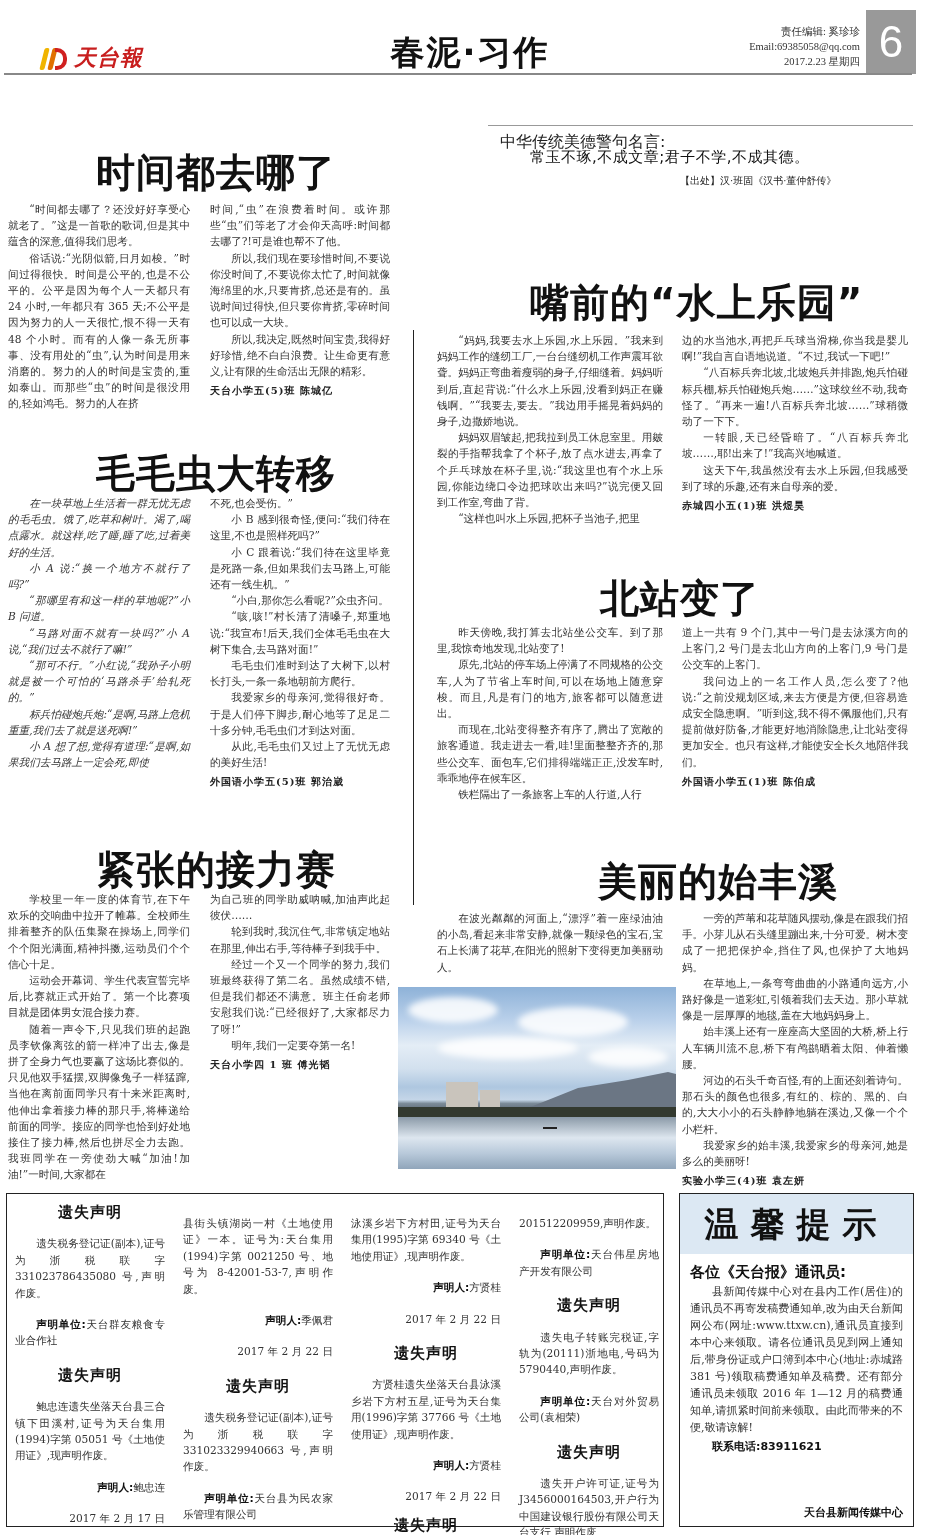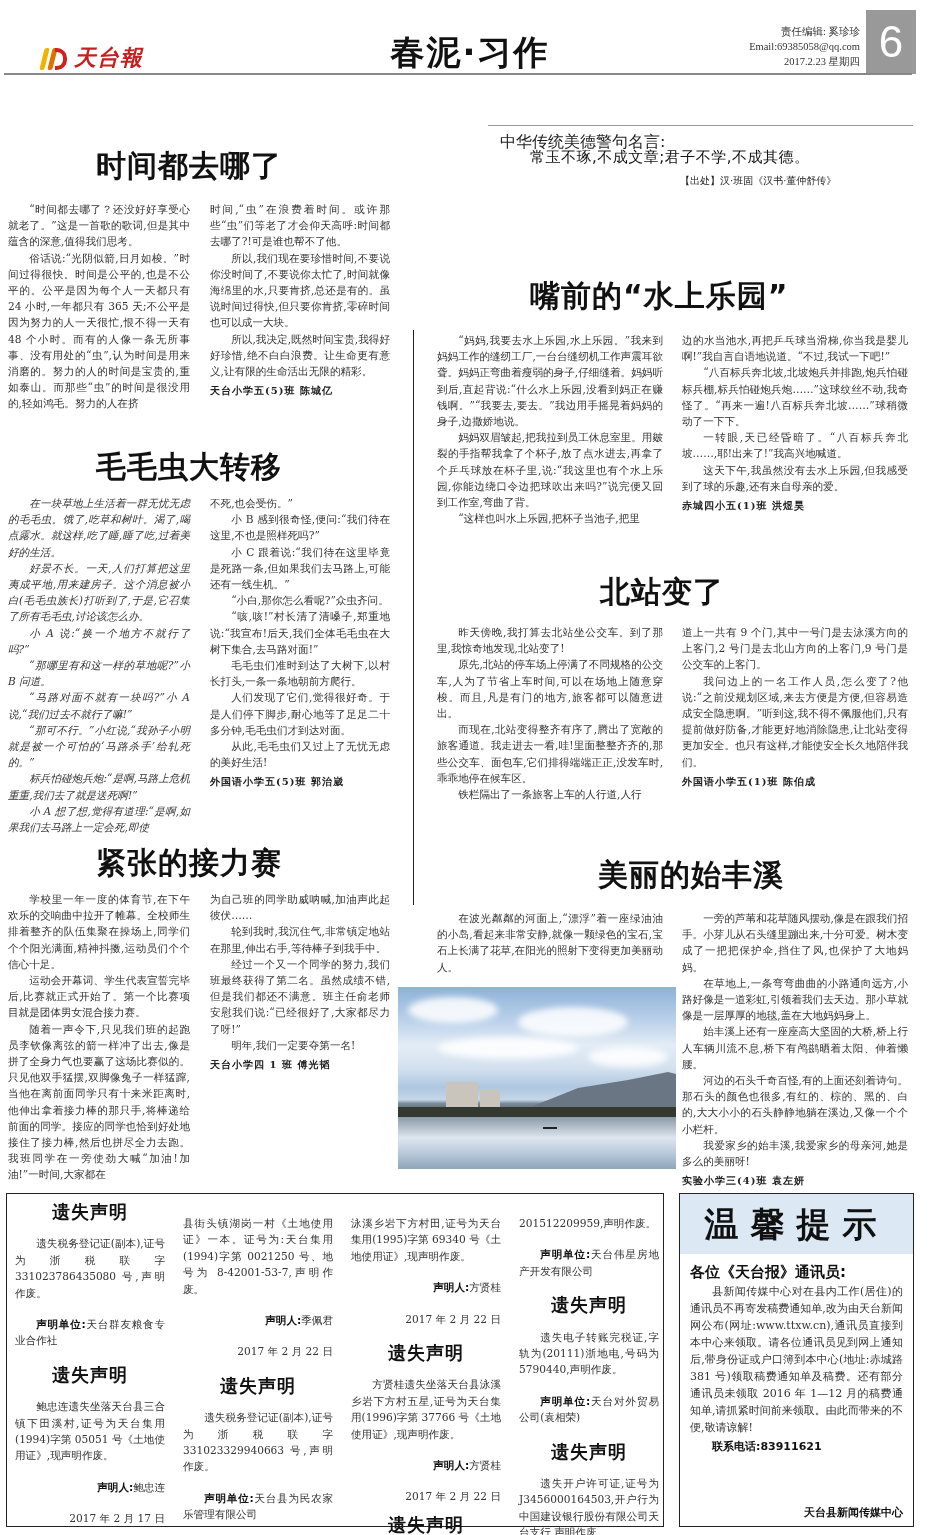--- a/index.html
+++ b/index.html
@@ -14,21 +14,21 @@
   .logo-mark .b1 { position: absolute; left: 2px; top: 4px; width: 5px; height: 22px; background: #f0b400; transform: skewX(-14deg); border-radius: 2px; }
   .logo-mark .b2 { position: absolute; left: 10px; top: 4px; width: 5px; height: 22px; background: #e07000; transform: skewX(-14deg); border-radius: 2px; }
   .logo-mark .b3 { position: absolute; left: 15px; top: 4px; width: 12px; height: 22px; border: 4px solid #d02020; border-left: none; border-radius: 0 10px 10px 0; }
   .logo-text { font-family: "DejaVu Serif", serif; font-style: italic; font-weight: bold; color: #c81e1e; font-size: 22px; margin-left: 4px; letter-spacing: 1px; }
   .section-title { left: 340px; top: 30px; width: 260px; text-align: center; font-size: 34px; font-weight: bold; color: #111; letter-spacing: 2px; }
   .editor-info { left: 700px; top: 24px; width: 160px; text-align: right; font-family: "Liberation Serif", serif; font-size: 10.5px; line-height: 15px; color: #333; }
   .page-num { left: 866px; top: 10px; width: 50px; height: 64px; background: #999; color: #fff; font-size: 44px; text-align: center; line-height: 64px; font-family: "Liberation Sans", sans-serif; }
   .masthead-rule { left: 4px; top: 73px; width: 908px; height: 2px; background: #888; }
 
   
-  .headline { font-weight: bold; color: #111; font-size: 30px; letter-spacing: 1px; white-space: nowrap; }
+  .headline { font-weight: bold; color: #111; font-size: 39px; letter-spacing: 1px; white-space: nowrap; }
 
   
   .col { font-family: "DejaVu Serif", serif; font-size: 10.6px; line-height: 16.2px; color: #333; text-align: justify; }
   .col p { text-indent: 2em; }
   .col p.noindent { text-indent: 0; }
   .byline { font-family: "DejaVu Serif", serif; font-size: 10px; font-weight: bold; color: #222; text-align: left; letter-spacing: 1px; margin-top: 4px; }
 
   
   .quote-label { left: 500px; top: 132px; font-size: 16px; color: #222; }
   .quote-text { left: 530px; top: 148px; font-size: 15px; color: #111; letter-spacing: 0.5px; }
@@ -43,21 +43,21 @@
   .photo .cloud { position: absolute; background: rgba(255,255,255,0.85); border-radius: 50%; filter: blur(3px); }
   .photo .building { position: absolute; background: #c9c4bc; }
   .photo .mountain { position: absolute; left: 120px; top: 85px; width: 200px; height: 40px; background: #6b7684; clip-path: polygon(0 100%, 30% 40%, 55% 20%, 75% 0, 100% 30%, 100% 100%); }
   .photo .shore { position: absolute; left: 0; top: 120px; width: 278px; height: 10px; background: #33392f; }
   .photo .reflect { position: absolute; left: 0; top: 130px; width: 278px; height: 52px; background: linear-gradient(180deg, #8b9aa8, #dde6ef 40%, #b8c9da 70%, #90a5ba); }
   .photo .boat { position: absolute; left: 145px; top: 140px; width: 14px; height: 2px; background: #222; }
 
   
   .notices-box { left: 6px; top: 1193px; width: 658px; height: 334px; border: 1.5px solid #222; }
   .notice-col { position: absolute; font-family: "DejaVu Serif", serif; font-size: 10.6px; line-height: 16.4px; color: #333; text-align: justify; }
-  .notice-title { font-family: Liberation Serif, serif; font-weight: bold; font-size: 18px; text-align: center; color: #111; margin: 10px 0 4px; letter-spacing: 1px; }
+  .notice-title { font-family: Liberation Serif, serif; font-weight: bold; font-size: 15px; text-align: center; color: #111; margin: 10px 0 4px; letter-spacing: 1px; }
   .notice-col p { text-indent: 2em; margin-top: 15px; }
   .notice-col .sig { text-align: right; text-indent: 0; }
   .notice-col .sig b, .notice-col .unit b { font-family: "DejaVu Sans", sans-serif; font-weight: bold; color: #111; }
   .notice-col .unit { text-indent: 2em; }
 
   .tip-box { left: 679px; top: 1193px; width: 235px; height: 334px; border: 1.5px solid #222; }
   .tip-header { height: 60px; background: #dce8f3; text-align: center; font-family: "DejaVu Serif", serif; font-weight: bold; font-size: 34px; line-height: 60px; letter-spacing: 12px; color: #111; }
   .tip-body { padding: 10px 10px 0 10px; font-family: "DejaVu Serif", serif; font-size: 11px; line-height: 17px; color: #333; text-align: justify; }
   .tip-salutation { font-family: "DejaVu Sans", sans-serif; font-weight: bold; color: #111; font-size: 15px; margin-bottom: 2px; }
   .tip-body p { text-indent: 2em; }
@@ -113,36 +113,35 @@
   <p>一转眼,天已经昏暗了。“八百标兵奔北坡……,耶!出来了!”我高兴地喊道。</p>
   <p>这天下午,我虽然没有去水上乐园,但我感受到了球的乐趣,还有来自母亲的爱。</p>
   <div class="byline">赤城四小五(1)班  洪煜昊</div>
 </div>
 
 <div class="abs vdivider"></div>
 
 <div class="abs headline" style="left:96px; top:447px;">毛毛虫大转移</div>
 <div class="abs col" style="left:8px; top:495px; width:182px;font-style:italic;">
   <p>在一块草地上生活着一群无忧无虑的毛毛虫。饿了,吃草和树叶。渴了,喝点露水。就这样,吃了睡,睡了吃,过着美好的生活。</p>
-  <p>好景不长。一天,人们打算把这里夷成平地,用来建房子。这个消息被小白(毛毛虫族长)打听到了,于是,它召集了所有毛毛虫,讨论该怎么办。</p>
   <p>小 A 说:“换一个地方不就行了吗?”</p>
   <p>“那哪里有和这一样的草地呢?”小 B 问道。</p>
   <p>“马路对面不就有一块吗?”小 A 说,“我们过去不就行了嘛!”</p>
   <p>“那可不行。”小红说,“我孙子小明就是被一个可怕的‘马路杀手’给轧死的。”</p>
   <p>标兵怕碰炮兵炮:“是啊,马路上危机重重,我们去了就是送死啊!”</p>
   <p>小 A 想了想,觉得有道理:“是啊,如果我们去马路上一定会死,即使</p>
 </div>
 <div class="abs col" style="left:210px; top:495px; width:180px;">
   <p class="noindent">不死,也会受伤。”</p>
   <p>小 B 感到很奇怪,便问:“我们待在这里,不也是照样死吗?”</p>
   <p>小 C 跟着说:“我们待在这里毕竟是死路一条,但如果我们去马路上,可能还有一线生机。”</p>
   <p>“小白,那你怎么看呢?”众虫齐问。</p>
   <p>“咳,咳!”村长清了清嗓子,郑重地说:“我宣布!后天,我们全体毛毛虫在大树下集合,去马路对面!”</p>
   <p>毛毛虫们准时到达了大树下,以村长打头,一条一条地朝前方爬行。</p>
-  <p>人们发现了它们,觉得很好奇。于是人们停下脚步,耐心地等了足足二十多分钟,毛毛虫们才到达对面。</p>
+  <p>我爱家乡的母亲河,觉得很好奇。于是人们停下脚步,耐心地等了足足二十多分钟,毛毛虫们才到达对面。</p>
   <p>从此,毛毛虫们又过上了无忧无虑的美好生活!</p>
   <div class="byline">外国语小学五(5)班  郭治崴</div>
 </div>
 
 <div class="abs headline" style="left:600px; top:572px;">北站变了</div>
 <div class="abs col" style="left:437px; top:624px; width:226px;">
   <p>昨天傍晚,我打算去北站坐公交车。到了那里,我惊奇地发现,北站变了!</p>
   <p>原先,北站的停车场上停满了不同规格的公交车,人为了节省上车时间,可以在场地上随意穿梭。而且,凡是有门的地方,旅客都可以随意进出。</p>
   <p>而现在,北站变得整齐有序了,腾出了宽敞的旅客通道。我走进去一看,哇!里面整整齐齐的,那些公交车、面包车,它们排得端端正正,没发车时,乖乖地停在候车区。</p>
   <p>铁栏隔出了一条旅客上车的人行道,人行</p>

